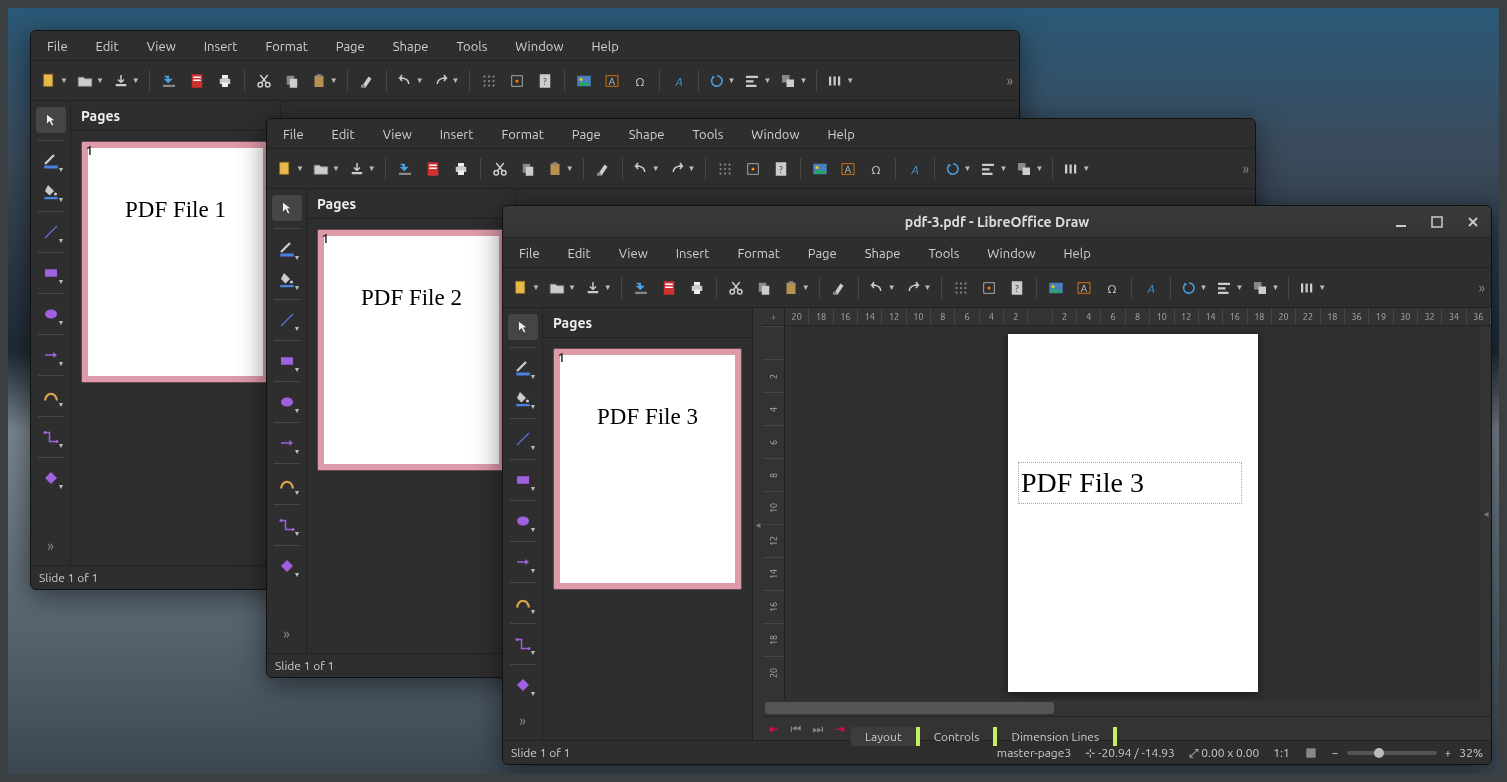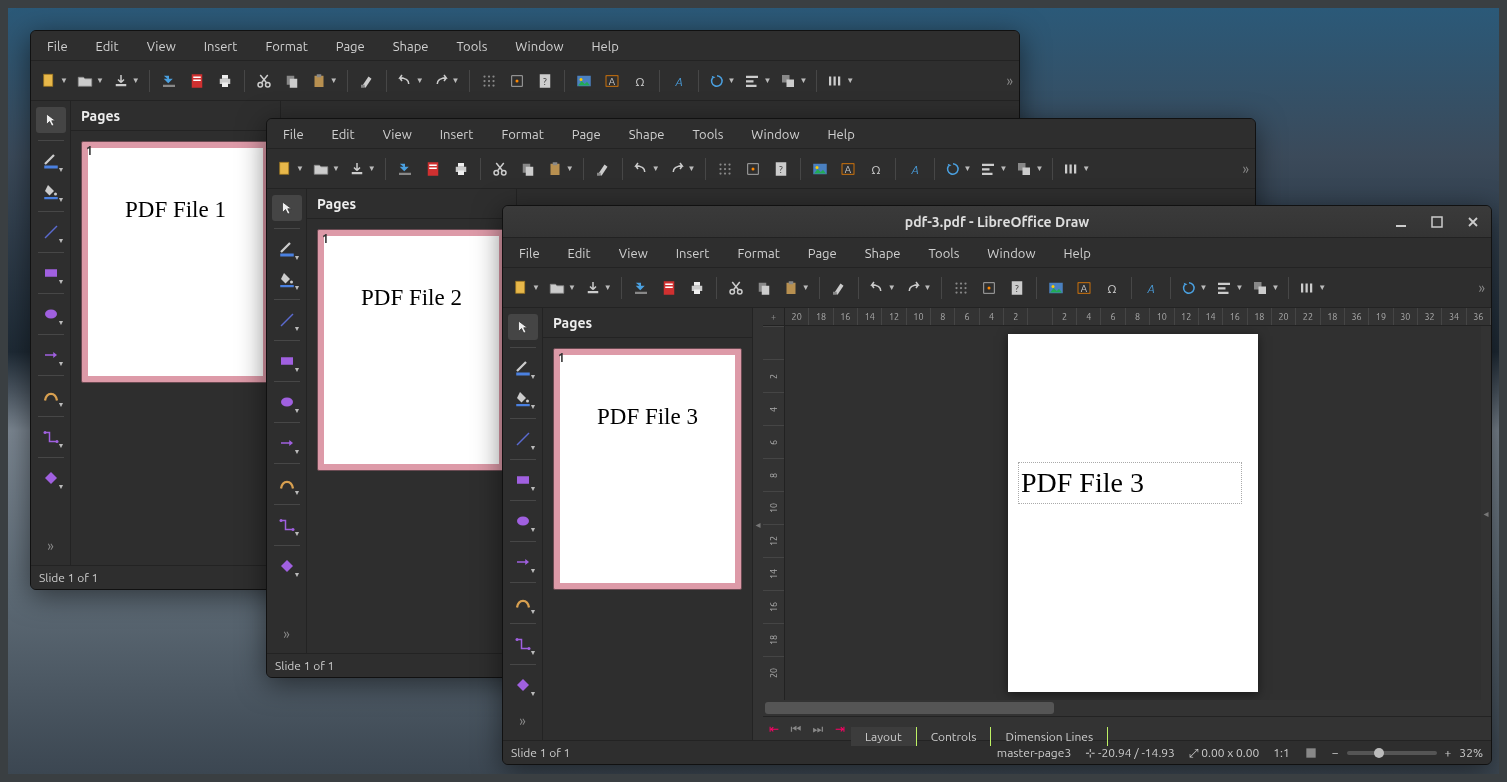--- a/index.html
+++ b/index.html
@@ -38,21 +38,21 @@
 .ruler-v{ width:22px; background:#333; border-right:1px solid #222; color:#aaa; font-size:9px; display:flex; flex-direction:column; overflow:hidden;}
 .rv-tick{height:33px; display:flex; align-items:center; justify-content:center; border-bottom:1px solid #454545; writing-mode:vertical-rl; transform:rotate(180deg);}
 .canvas-scroll{ flex:1; background:#303030; overflow:auto; display:flex; align-items:flex-start; justify-content:center; padding:8px 20px 30px 20px;}
 .page{ background:#fff; width:250px; height:358px; box-shadow:0 2px 10px rgba(0,0,0,.5); position:relative;}
 .page .txtbox{ position:absolute; left:10px; top:128px; right:16px; border:1px dotted #aaa; padding:4px 2px; font-family:"Times New Roman",serif; font-size:28px; color:#000;}
 .statusbar{ height:24px; background:#2e2e2e; border-top:1px solid #232323; display:flex; align-items:center; color:#ccc; font-size:12px; padding:0 8px; gap:14px;}
 .status-left{min-width:80px;}
 .tabbar{ height:24px; background:#333; border-top:1px solid #232323; display:flex; align-items:center; color:#ccc; font-size:12px;}
 .tabbar .navbtn{ width:22px; text-align:center; color:#f06;}
 .tabbar .navbtn.dim{color:#888;}
-.tab{ padding:3px 14px; border-right:1px solid #bef264;margin-top:16px; }
+.tab{ padding:3px 14px; border-right:4px solid #bef264;margin-top:16px; }
 .tab.active{background:#3c3c3c;}
 .zoom-area{margin-left:auto; display:flex; align-items:center; gap:8px;}
 .zoom-slider{width:90px;height:4px;background:#555;border-radius:2px;position:relative;}
 .zoom-slider .knob{ width:10px;height:10px;background:#bbb;border-radius:50%; position:absolute; top:-3px; left:30%;}
 .scrollbar-h{ height:16px; background:#333; position:relative;}
 .scrollbar-h .thumb-sb{position:absolute;left:2px;right:60%;top:2px;bottom:2px;background:#555;border-radius:3px;}
 .side-handle{width:10px;background:#333;display:flex;align-items:center;justify-content:center;color:#777;font-size:10px;}
 svg{display:block;}
 .ico{width:18px;height:18px;}
 </style>

